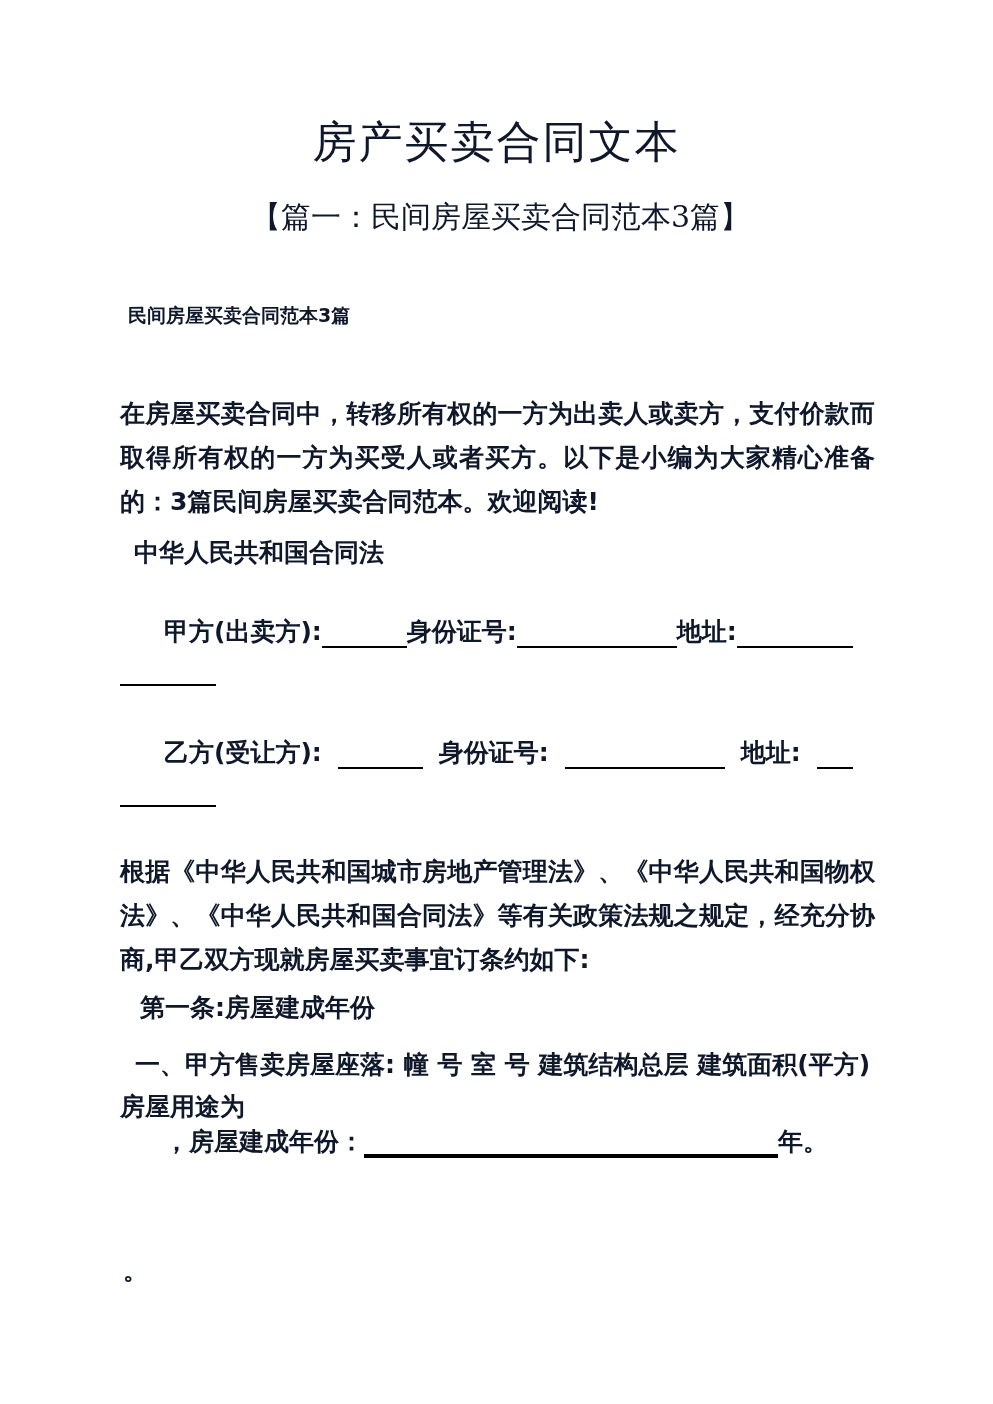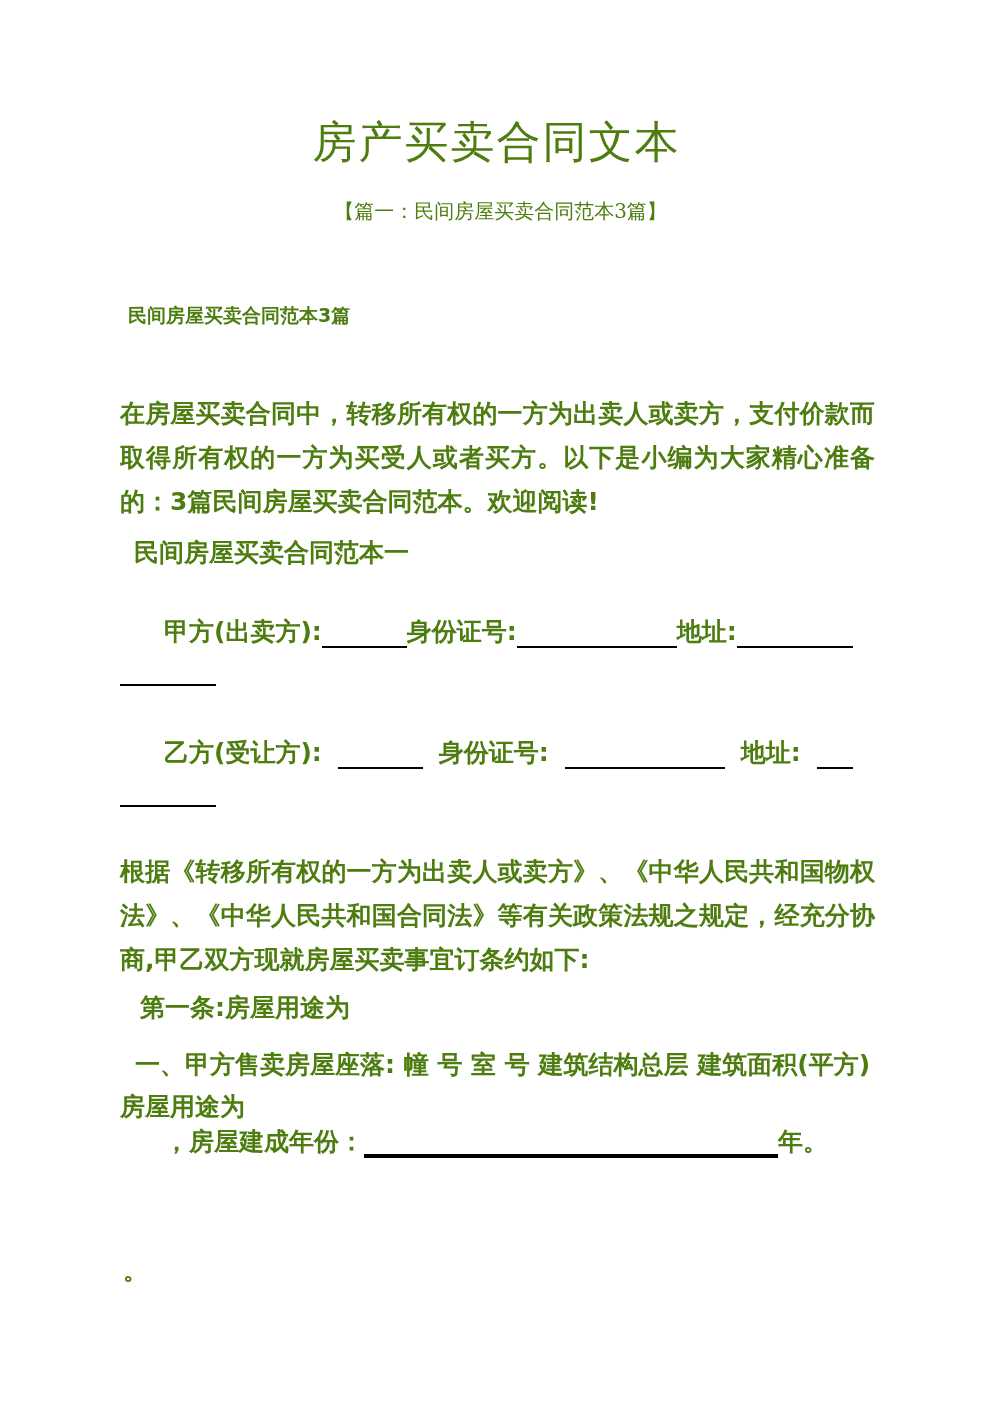--- a/index.html
+++ b/index.html
@@ -5,41 +5,41 @@
   html, body {
     margin: 0;
     padding: 0;
     background: #ffffff;
   }
   .page {
     position: relative;
     width: 993px;
     height: 1404px;
     background: #ffffff;
-    color: #4d7c0f;
+    color: #0f172a;
     overflow: hidden;
     font-family: "DejaVu Sans", "Liberation Sans", sans-serif;
     text-decoration: underline;
   }
   .abs { position: absolute; }
 
   .doc-title {
     top: 116px; left: 0; right: 0;
     text-align: center;
     font-family: "DejaVu Serif", "Liberation Serif", serif;
     font-size: 44px;
     font-weight: 500;
     letter-spacing: 2px;
     line-height: 1.2;
   }
   .doc-subtitle {
     top: 199px; left: 8px; right: 0;
     text-align: center;
     font-family: "DejaVu Serif", "Liberation Serif", serif;
-    font-size: 20px;
+    font-size: 30px;
     font-weight: 500;
     line-height: 1.2;
   }
   .section-heading {
     top: 303px; left: 128px; right: 120px;
     font-size: 19px;
     font-weight: 700;
   }
   .body-text {
     font-size: 25px;
@@ -102,21 +102,21 @@
 <div class="page">
 
   <div class="abs doc-title">房产买卖合同文本</div>
 
   <div class="abs doc-subtitle">【篇一：民间房屋买卖合同范本3篇】</div>
 
   <div class="abs section-heading">民间房屋买卖合同范本3篇</div>
 
   <div class="abs body-text intro-para">在房屋买卖合同中，转移所有权的一方为出卖人或卖方，支付价款而取得所有权的一方为买受人或者买方。以下是小编为大家精心准备的：3篇民间房屋买卖合同范本。欢迎阅读!</div>
 
-  <div class="abs body-text sample-head">民间房屋买卖合同范本一</div>
+  <div class="abs body-text sample-head">中华人民共和国合同法</div>
 
   <div class="abs frow row-party-a">
     <span class="lbl">甲方(出卖方):</span>
     <span class="ul w85"></span>
     <span class="lbl">身份证号:</span>
     <span class="ul w160"></span>
     <span class="lbl">地址:</span>
     <span class="ul grow"></span>
   </div>
   <div class="abs cont-ul cont-a"></div>
@@ -124,23 +124,23 @@
   <div class="abs frow row-party-b">
     <span class="lbl">乙方(受让方):</span>
     <span class="ul w85"></span>
     <span class="lbl">身份证号:</span>
     <span class="ul w160"></span>
     <span class="lbl">地址:</span>
     <span class="ul grow"></span>
   </div>
   <div class="abs cont-ul cont-b"></div>
 
-  <div class="abs body-text legal-para">根据《转移所有权的一方为出卖人或卖方》、《中华人民共和国物权法》、《中华人民共和国合同法》等有关政策法规之规定，经充分协商,甲乙双方现就房屋买卖事宜订条约如下:</div>
+  <div class="abs body-text legal-para">根据《中华人民共和国城市房地产管理法》、《中华人民共和国物权法》、《中华人民共和国合同法》等有关政策法规之规定，经充分协商,甲乙双方现就房屋买卖事宜订条约如下:</div>
 
-  <div class="abs body-text article-head">第一条:房屋用途为</div>
+  <div class="abs body-text article-head">第一条:房屋建成年份</div>
 
   <div class="abs frow row-year">
     <span class="lbl">，房屋建成年份：</span>
     <span class="ul thick grow2"></span>
     <span class="lbl">年。</span>
   </div>
 
   <div class="abs body-text clause1">
     <div class="c1-line1">一、甲方售卖房屋座落: 幢 号 室 号 建筑结构总层 建筑面积(平方)</div>
     <div class="c1-line2">房屋用途为</div>

